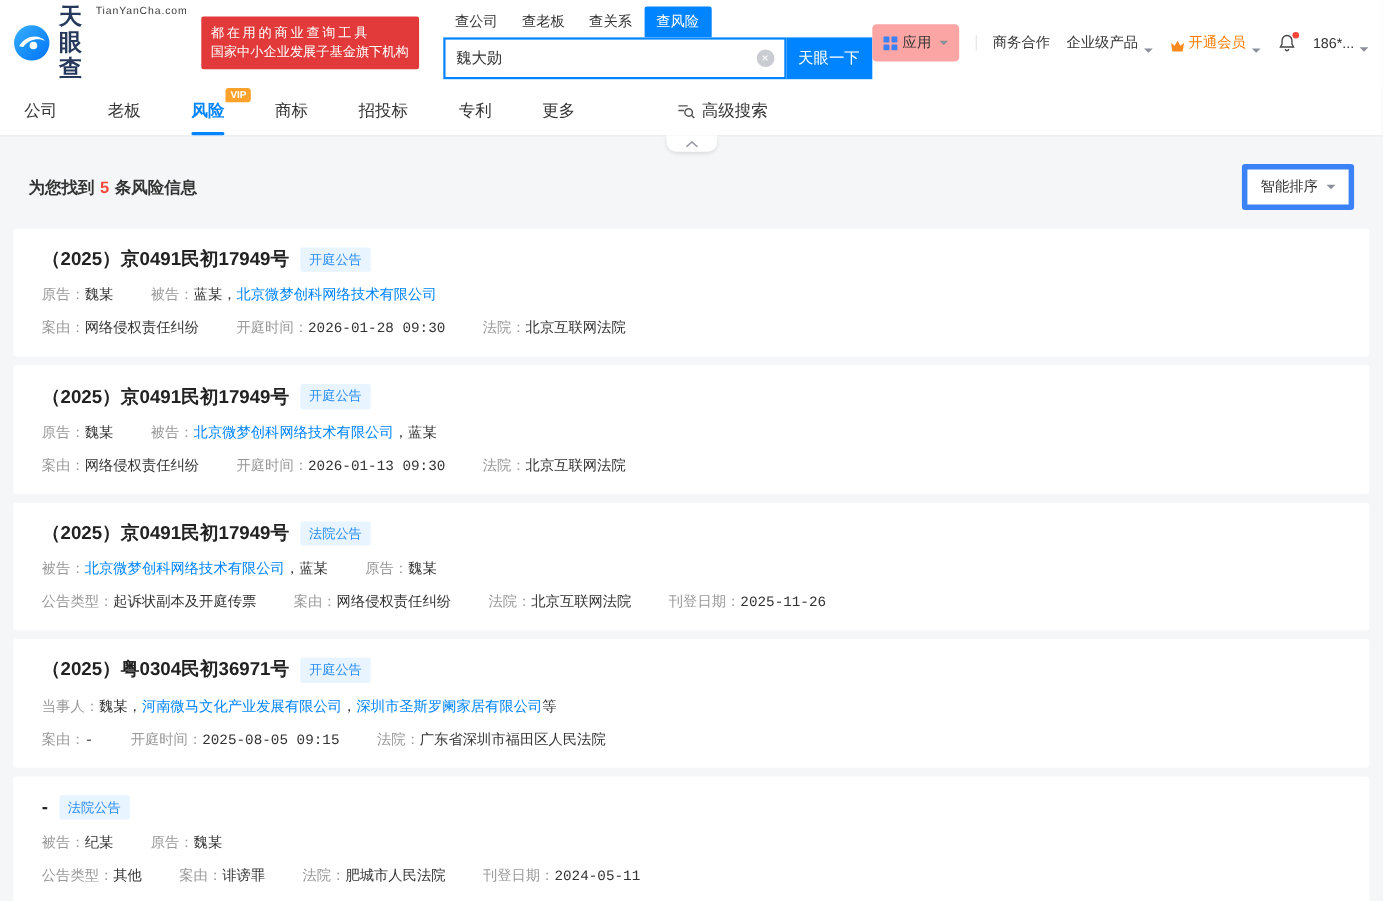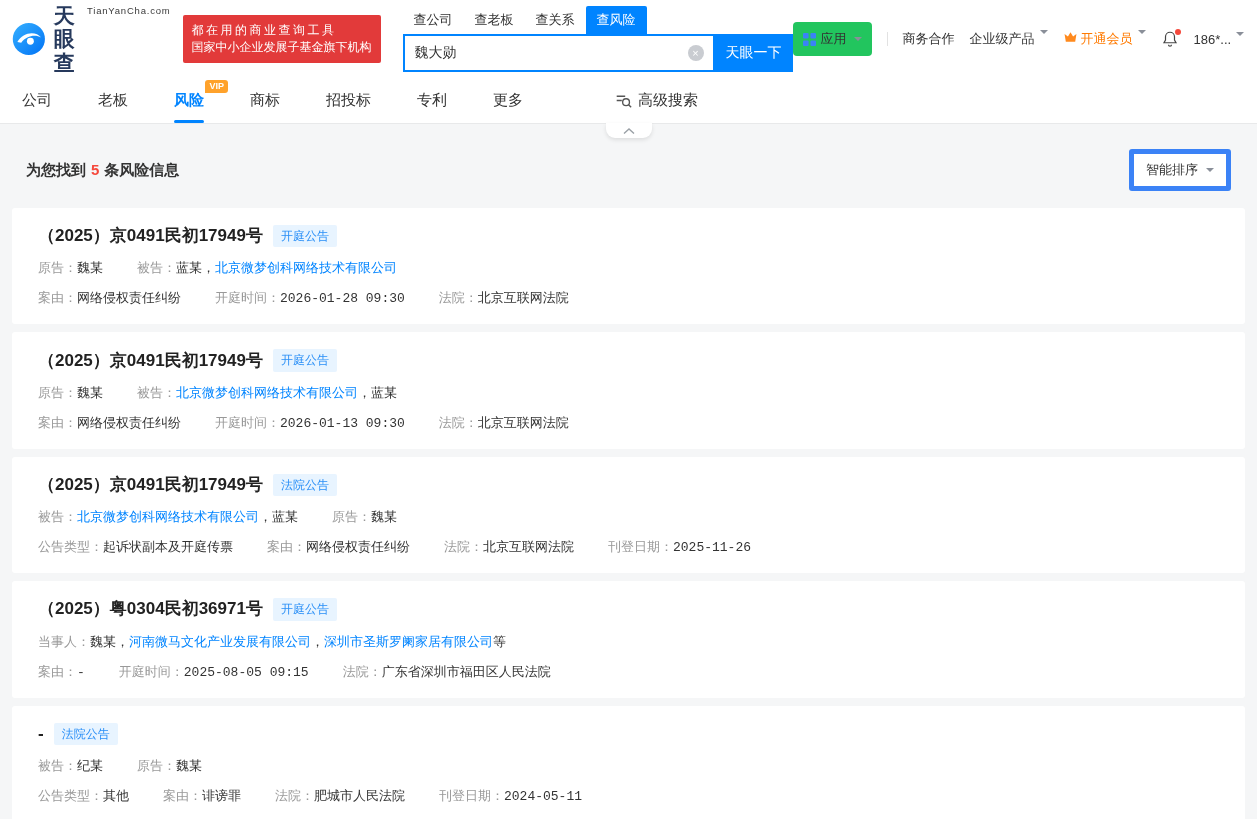--- a/index.html
+++ b/index.html
@@ -24,24 +24,24 @@
   .stabs { display: flex; align-items: flex-end; }
   .stab { font-size: 13px; color: #333; padding: 5px 11px; cursor: pointer; white-space: nowrap; }
   .stab.active { background: #0084ff; color: #fff; border-radius: 2px 2px 0 0; }
   .srow { display: flex; }
   .sinput { width: 312px; height: 38px; border: 2px solid #0084ff; background: #fff; display: flex; align-items: center; }
   .sinput input { flex: 1; border: none; outline: none; font-size: 14px; padding: 0 10px; height: 100%; font-family: inherit; color: #333; background: transparent; }
   .clear-btn { width: 16px; height: 16px; border-radius: 50%; background: #c9ccd1; color: #fff; font-size: 11px; line-height: 16px; text-align: center; margin-right: 9px; cursor: pointer; flex: none; }
   .sbtn { width: 78px; height: 38px; background: #0084ff; color: #fff; font-size: 14px; border: none; cursor: pointer; font-family: inherit; white-space: nowrap; }
 
   .top-right { margin-left: auto; display: flex; align-items: center; gap: 15px; font-size: 13px; color: #333; white-space: nowrap; }
-  .apps-chip { display: flex; align-items: center; gap: 5px; background: #22c55e; padding: 8px 10px; border-radius: 4px; cursor: pointer; }
+  .apps-chip { display: flex; align-items: center; gap: 5px; background: #fca5a5; padding: 8px 10px; border-radius: 4px; cursor: pointer; }
   .caret { width: 0; height: 0; border-left: 4px solid transparent; border-right: 4px solid transparent; border-top: 4.5px solid #8a8f99; display: inline-block; margin-left: 2px; }
   .vdiv { width: 1px; height: 14px; background: #e2e2e2; }
-  .menu-item { display: flex; align-items: flex-start; gap: 3px; cursor: pointer; }
+  .menu-item { display: flex; align-items: flex-end; gap: 3px; cursor: pointer; }
   .member { color: #ff7a00; }
   .bell-wrap { position: relative; cursor: pointer; display: flex; }
   .bell-dot { position: absolute; top: -1px; right: -2px; width: 6px; height: 6px; border-radius: 50%; background: #f5483b; }
 
   
   .mainnav { background: #fff; height: 45px; display: flex; align-items: center; padding: 0 22px; position: relative; box-shadow: 0 1px 0 rgba(0,0,0,0.05); }
   .nav-item { font-size: 15px; color: #333; margin-right: 46px; cursor: pointer; position: relative; height: 45px; display: flex; align-items: center; }
   .nav-item.active { color: #0084ff; font-weight: bold; }
   .nav-item.active::after { content: ""; position: absolute; bottom: 0; left: 50%; transform: translateX(-50%); width: 30px; height: 3px; background: #0084ff; border-radius: 2px; }
   .vip-badge { position: absolute; top: 2px; right: -24px; background: #ffa22b; color: #fff; font-size: 9px; font-weight: bold; padding: 1px 4px; border-radius: 3px 3px 3px 0; line-height: 1.2; }

